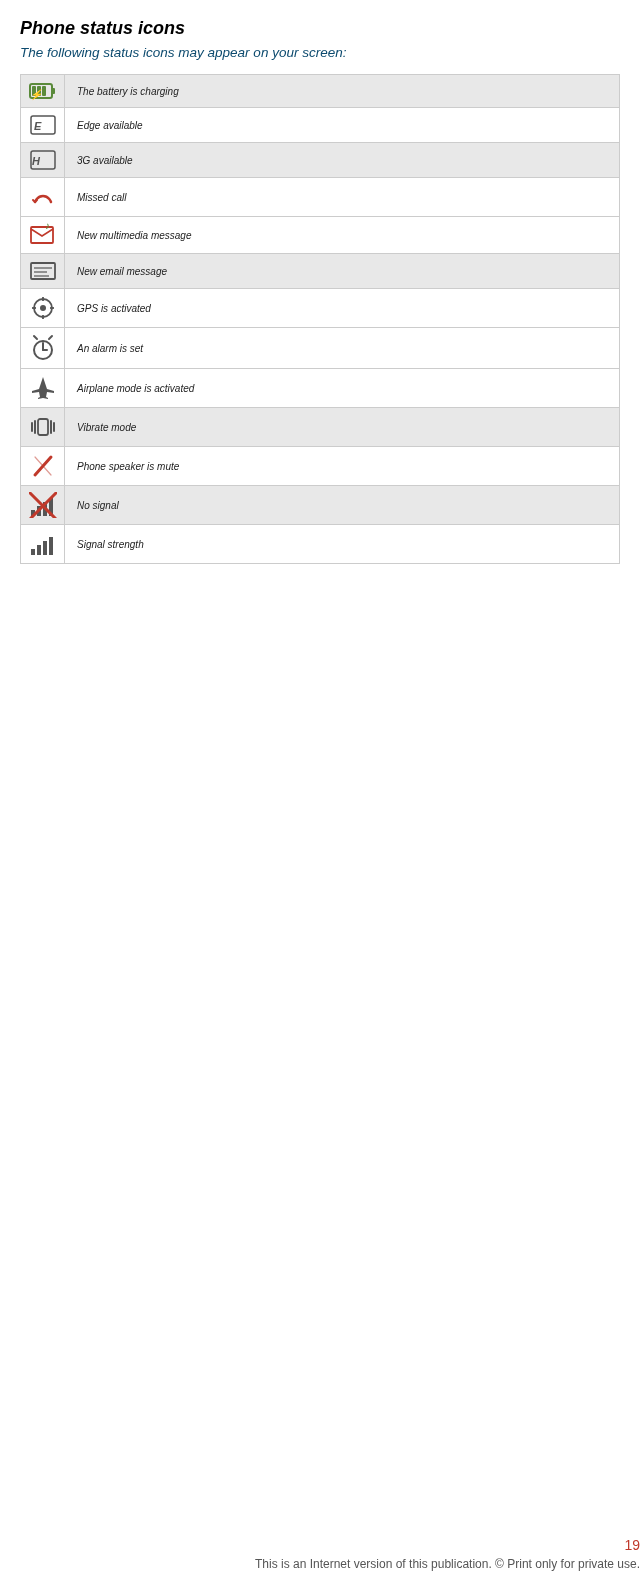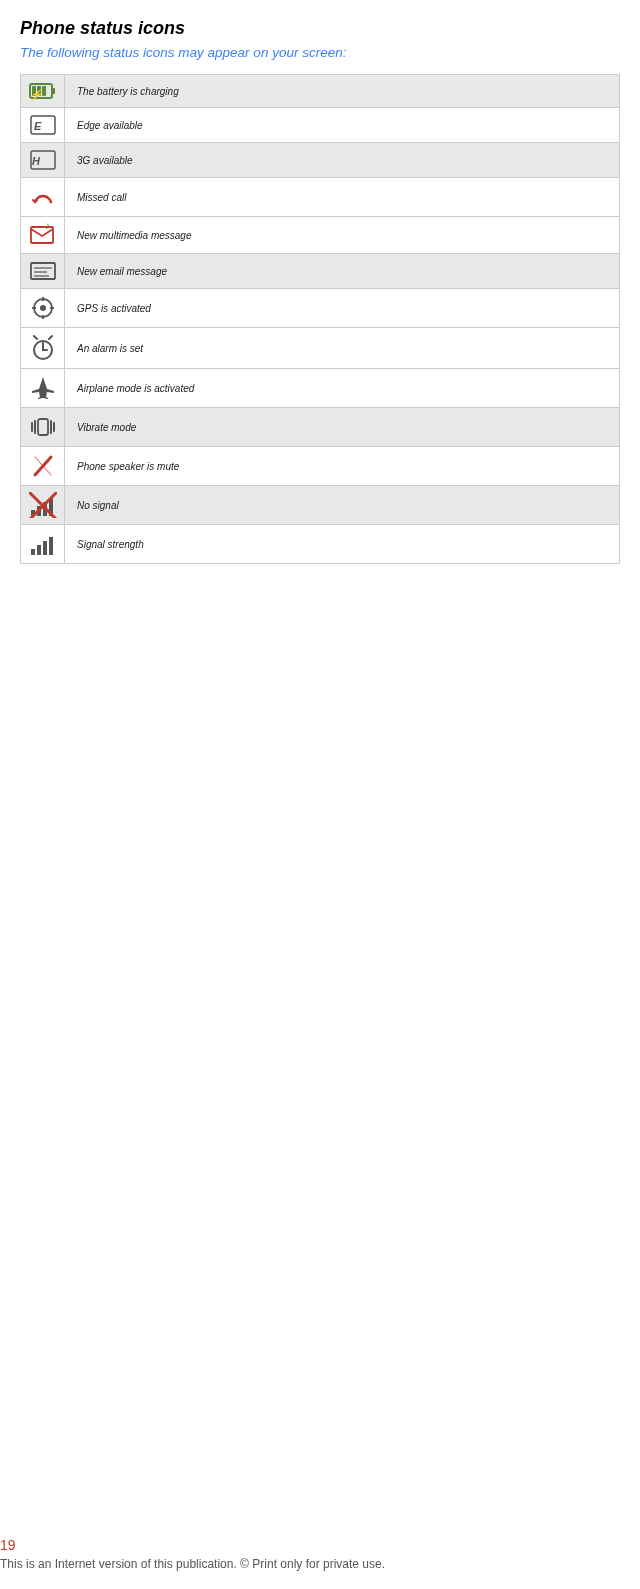--- a/index.html
+++ b/index.html
@@ -17,21 +17,21 @@
       font-style: italic;
     }
     h1 {
       font-size: 18px;
       font-weight: bold;
       margin-bottom: 6px;
       color: #000;
     }
     .subtitle {
       font-size: 13.5px;
-      color: #3b82f6;
+      color: #0c4a6e;
       margin-bottom: 14px;
     }
     table {
       width: 100%;
       border-collapse: collapse;
     }
     tr {
       border: 1px solid #ccc;
     }
     tr.shaded {
@@ -51,21 +51,21 @@
       padding: 8px 12px;
       font-size: 10px;
       color: #222;
       vertical-align: middle;
     }
     .footer {
       position: absolute;
       bottom: 18px;
       left: 0;
       right: 0;
-      text-align: left;
+      text-align: right;
       font-size: 12px;
       color: #555;
     }
     .page-number {
       color: #c0392b;
       font-size: 14px;
       display: block;
       margin-bottom: 4px;
     }
     

